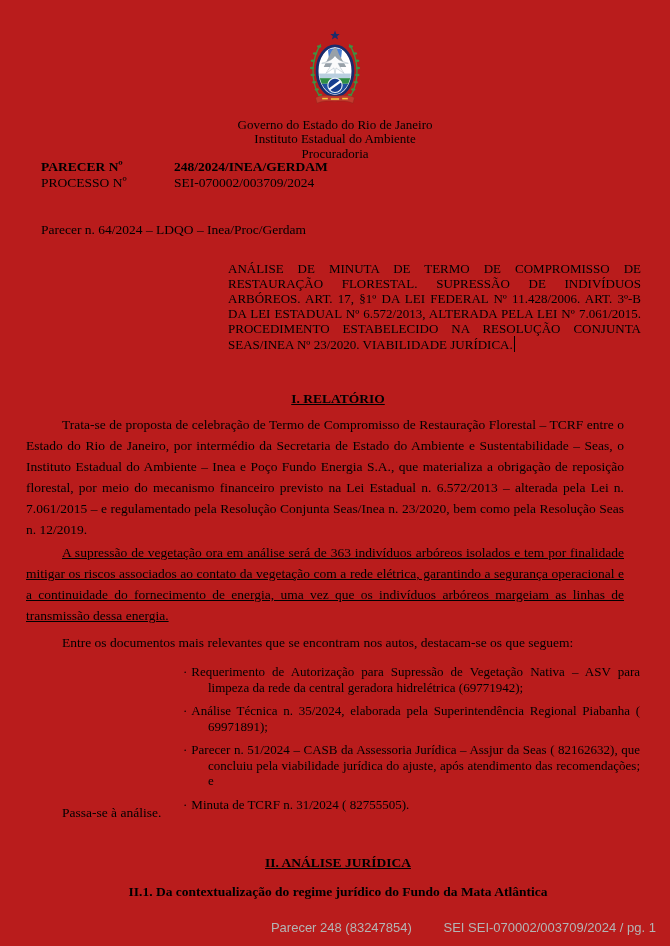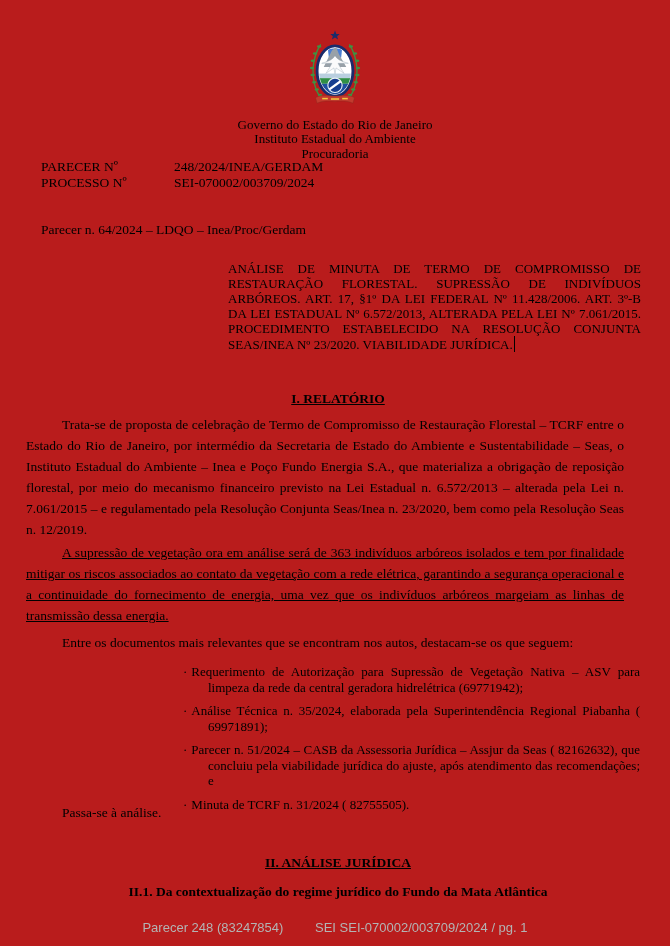--- a/index.html
+++ b/index.html
@@ -16,21 +16,21 @@
 
   
   .emblem { left: 304px; top: 29px; width: 62px; height: 84px; }
   .org-block { left: 0; right: 0; top: 118px; text-align: center;
                font-size: 13px; line-height: 14.3px; }
 
   
   .refs { left: 41px; top: 159px; font-size: 13.5px; line-height: 15.5px; }
   .ref-row { display: flex; }
   .ref-row .ref-label { width: 133px; flex: 0 0 133px; }
-  .ref-row.bold { font-weight: normal; }
+  .ref-row.bold { font-weight: bold; }
 
   .subject { left: 41px; top: 222px; font-size: 13.5px; font-weight: normal; }
 
   
   .ementa { left: 228px; width: 413px; top: 261px; font-size: 13px;
             line-height: 15px; text-align: justify; }
   .caret { display: inline-block; width: 1px; height: 16px;
            background: #000; vertical-align: -3px; margin-left: 1px; }
 
   .heading { left: 0; right: 0; text-align: center; font-size: 13.5px;
@@ -48,21 +48,21 @@
   .closing { top: 802px; text-align: left; }
 
   
   .doclist { left: 163px; width: 477px; top: 664px; font-size: 13px;
              line-height: 15.5px; }
   .doc-item { padding-left: 25px; text-indent: -25px; margin-bottom: 8px;
               text-align: justify; margin-left: 20px; }
   .doc-item .bullet { margin-right: 4px; }
 
   
-  .footer { left: 0; right: 0; top: 920px; text-align: center;
+  .footer { left: 0; right: 0; top: 920px; text-align: right;
             font-family: "Liberation Sans", "DejaVu Sans", sans-serif;
             font-size: 13px; color: #b4b4b4; }
   .footer span { margin: 0 14px; }
 </style>
 </head>
 <body>
 
 <div class="page">
 
   <svg class="abs emblem" viewBox="0 0 60 82">

